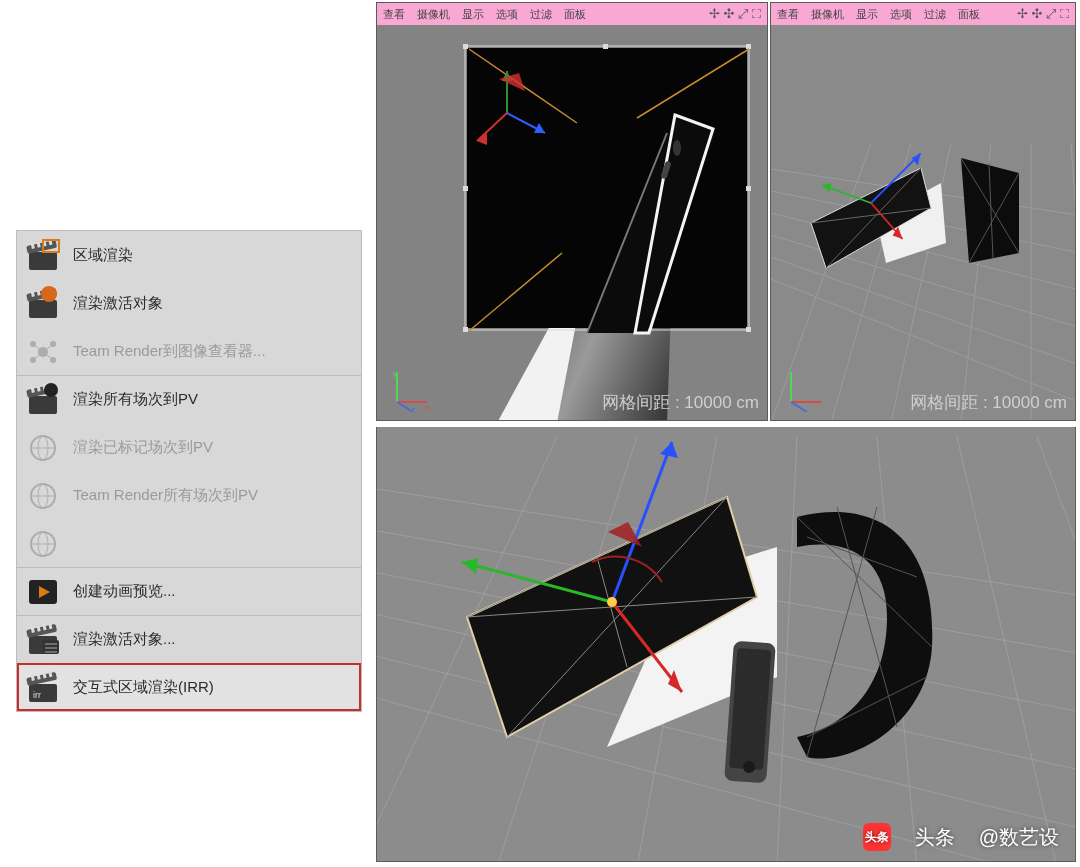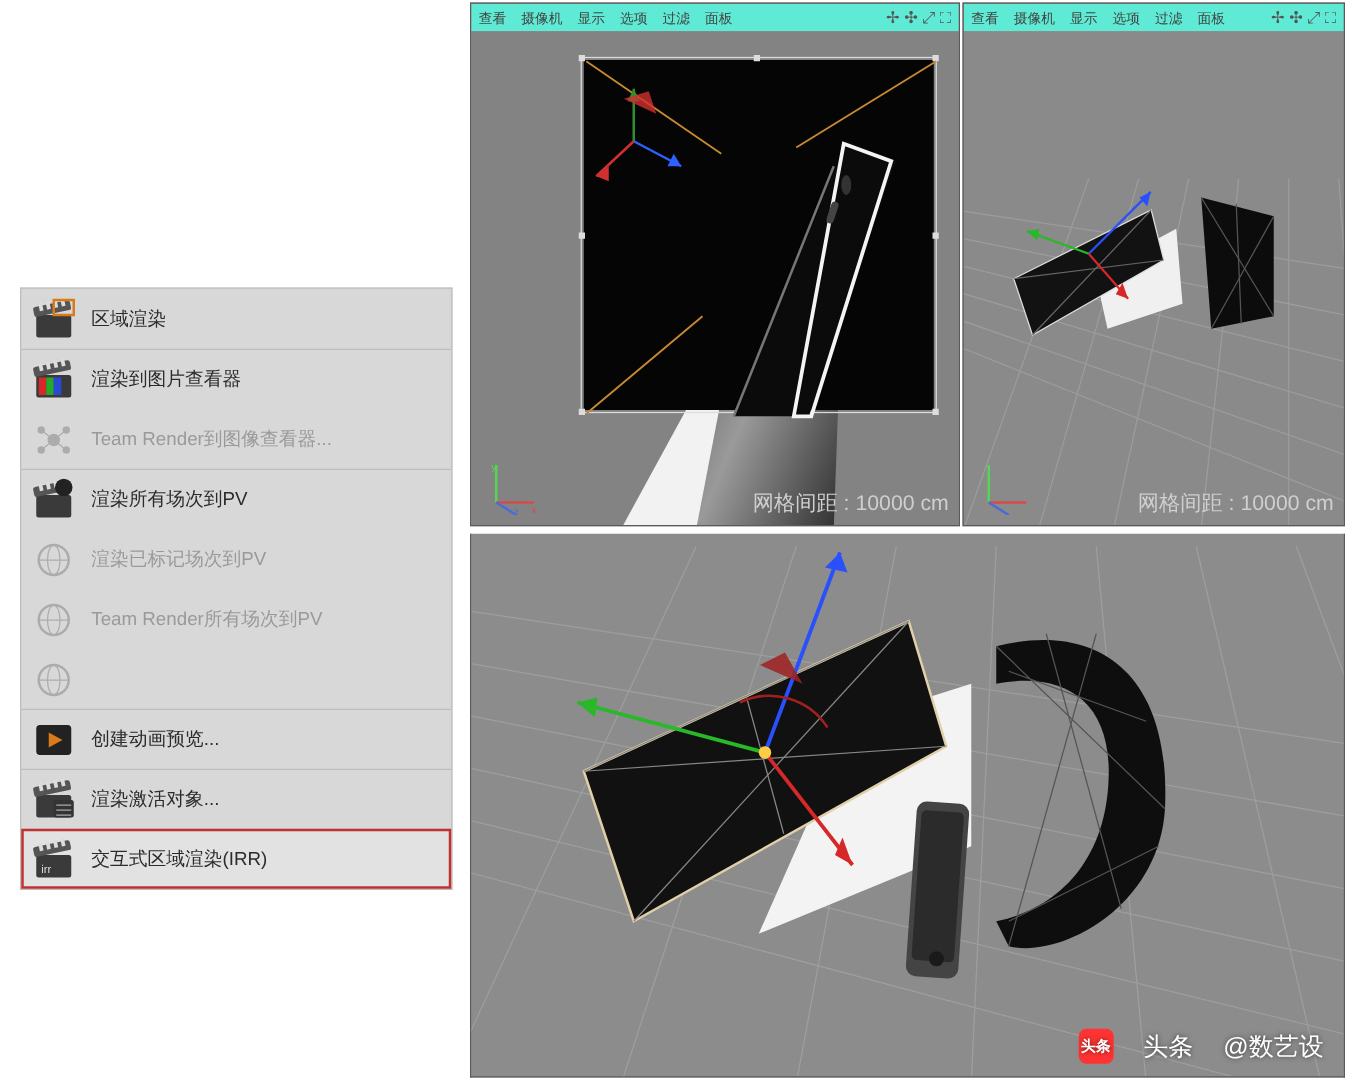--- a/index.html
+++ b/index.html
@@ -16,21 +16,21 @@
 
   .ico svg{display:block}
   .clap-bg{fill:#3a3a3a}.clap-top{fill:#555}
   .orange-frame{fill:none;stroke:#d97b1a;stroke-width:2}
   .orange-dot{fill:#d9671a}
   .play-tri{fill:#d97b1a}
   .blur{filter:grayscale(1) opacity(.45)}
 
   
   .vp{position:absolute;background:#8d8d8d;border:1px solid #5b5b5b;overflow:hidden}
-  .vp-top{height:22px;background:#5eead4;display:flex;align-items:center;font-size:11px;color:#444;padding:0 6px;gap:12px;position:relative}
+  .vp-top{height:22px;background:#f9a8d4;display:flex;align-items:center;font-size:11px;color:#444;padding:0 6px;gap:12px;position:relative}
   .vp-top .spacer{flex:1}
   .vp-top .ctrl{font-size:13px;color:#555}
   .vp-tag{position:absolute;left:4px;top:24px;background:#515e7a;color:#d0d6e4;font-size:11px;padding:1px 6px;border:1px solid #3d4a66}
   .vp-foot{position:absolute;right:8px;bottom:6px;color:#cfcfcf;font-size:17px}
   .axis{position:absolute;left:10px;bottom:8px;width:46px;height:46px}
   .axis line{stroke-width:2}
   .gridfloor{position:absolute;inset:0}
 
   
   .wm{position:absolute;right:16px;bottom:10px;display:flex;align-items:center;gap:24px;color:#fff;font-size:20px;font-weight:500;text-shadow:0 0 4px rgba(0,0,0,.6)}
@@ -51,37 +51,35 @@
               <rect x="7" y="6" width="3" height="6" transform="rotate(-12 2 12)"></rect>
               <rect x="13" y="6" width="3" height="6" transform="rotate(-12 2 12)"></rect>
               <rect x="19" y="6" width="3" height="6" transform="rotate(-12 2 12)"></rect>
               <rect x="25" y="6" width="3" height="6" transform="rotate(-12 2 12)"></rect>
             </g>
             <rect x="18" y="2" width="16" height="12" class="orange-frame"></rect>
           </svg>
         </span>
         <span class="label">区域渲染</span>
       </div>
-      <div class="menu-item sep">
-        <span class="ico">
-          <svg width="36" height="36">
-            <rect x="4" y="14" width="28" height="18" rx="2" class="clap-bg"></rect>
-            <rect x="2" y="8" width="30" height="8" rx="2" class="clap-top" transform="rotate(-12 2 12)"></rect>
-            <g fill="#ddd">
-              <rect x="7" y="6" width="3" height="6" transform="rotate(-12 2 12)"></rect>
-              <rect x="13" y="6" width="3" height="6" transform="rotate(-12 2 12)"></rect>
-              <rect x="19" y="6" width="3" height="6" transform="rotate(-12 2 12)"></rect>
-              <rect x="25" y="6" width="3" height="6" transform="rotate(-12 2 12)"></rect>
-            </g>
-            <rect x="6" y="16" width="6" height="14" fill="#d62828"></rect>
-            <rect x="12" y="16" width="6" height="14" fill="#28a828"></rect>
-            <rect x="18" y="16" width="6" height="14" fill="#2848d6"></rect>
-          </svg>
-        </span>
-        <span class="label">渲染到图片查看器</span>
+      <div class="menu-item">
+        <span class="ico">
+          <svg width="36" height="36">
+            <rect x="4" y="14" width="28" height="18" rx="2" class="clap-bg"></rect>
+            <rect x="2" y="8" width="30" height="8" rx="2" class="clap-top" transform="rotate(-12 2 12)"></rect>
+            <g fill="#ddd">
+              <rect x="7" y="6" width="3" height="6" transform="rotate(-12 2 12)"></rect>
+              <rect x="13" y="6" width="3" height="6" transform="rotate(-12 2 12)"></rect>
+              <rect x="19" y="6" width="3" height="6" transform="rotate(-12 2 12)"></rect>
+              <rect x="25" y="6" width="3" height="6" transform="rotate(-12 2 12)"></rect>
+            </g>
+            <circle cx="24" cy="8" r="8" class="orange-dot"></circle>
+          </svg>
+        </span>
+        <span class="label">渲染激活对象</span>
       </div>
       <div class="menu-item disabled">
         <span class="ico">
           <svg width="36" height="36" class="blur">
             <circle cx="18" cy="18" r="5" fill="#777"></circle>
             <circle cx="8" cy="10" r="3" fill="#777"></circle>
             <circle cx="28" cy="10" r="3" fill="#777"></circle>
             <circle cx="8" cy="26" r="3" fill="#777"></circle>
             <circle cx="28" cy="26" r="3" fill="#777"></circle>
             <g stroke="#777">

